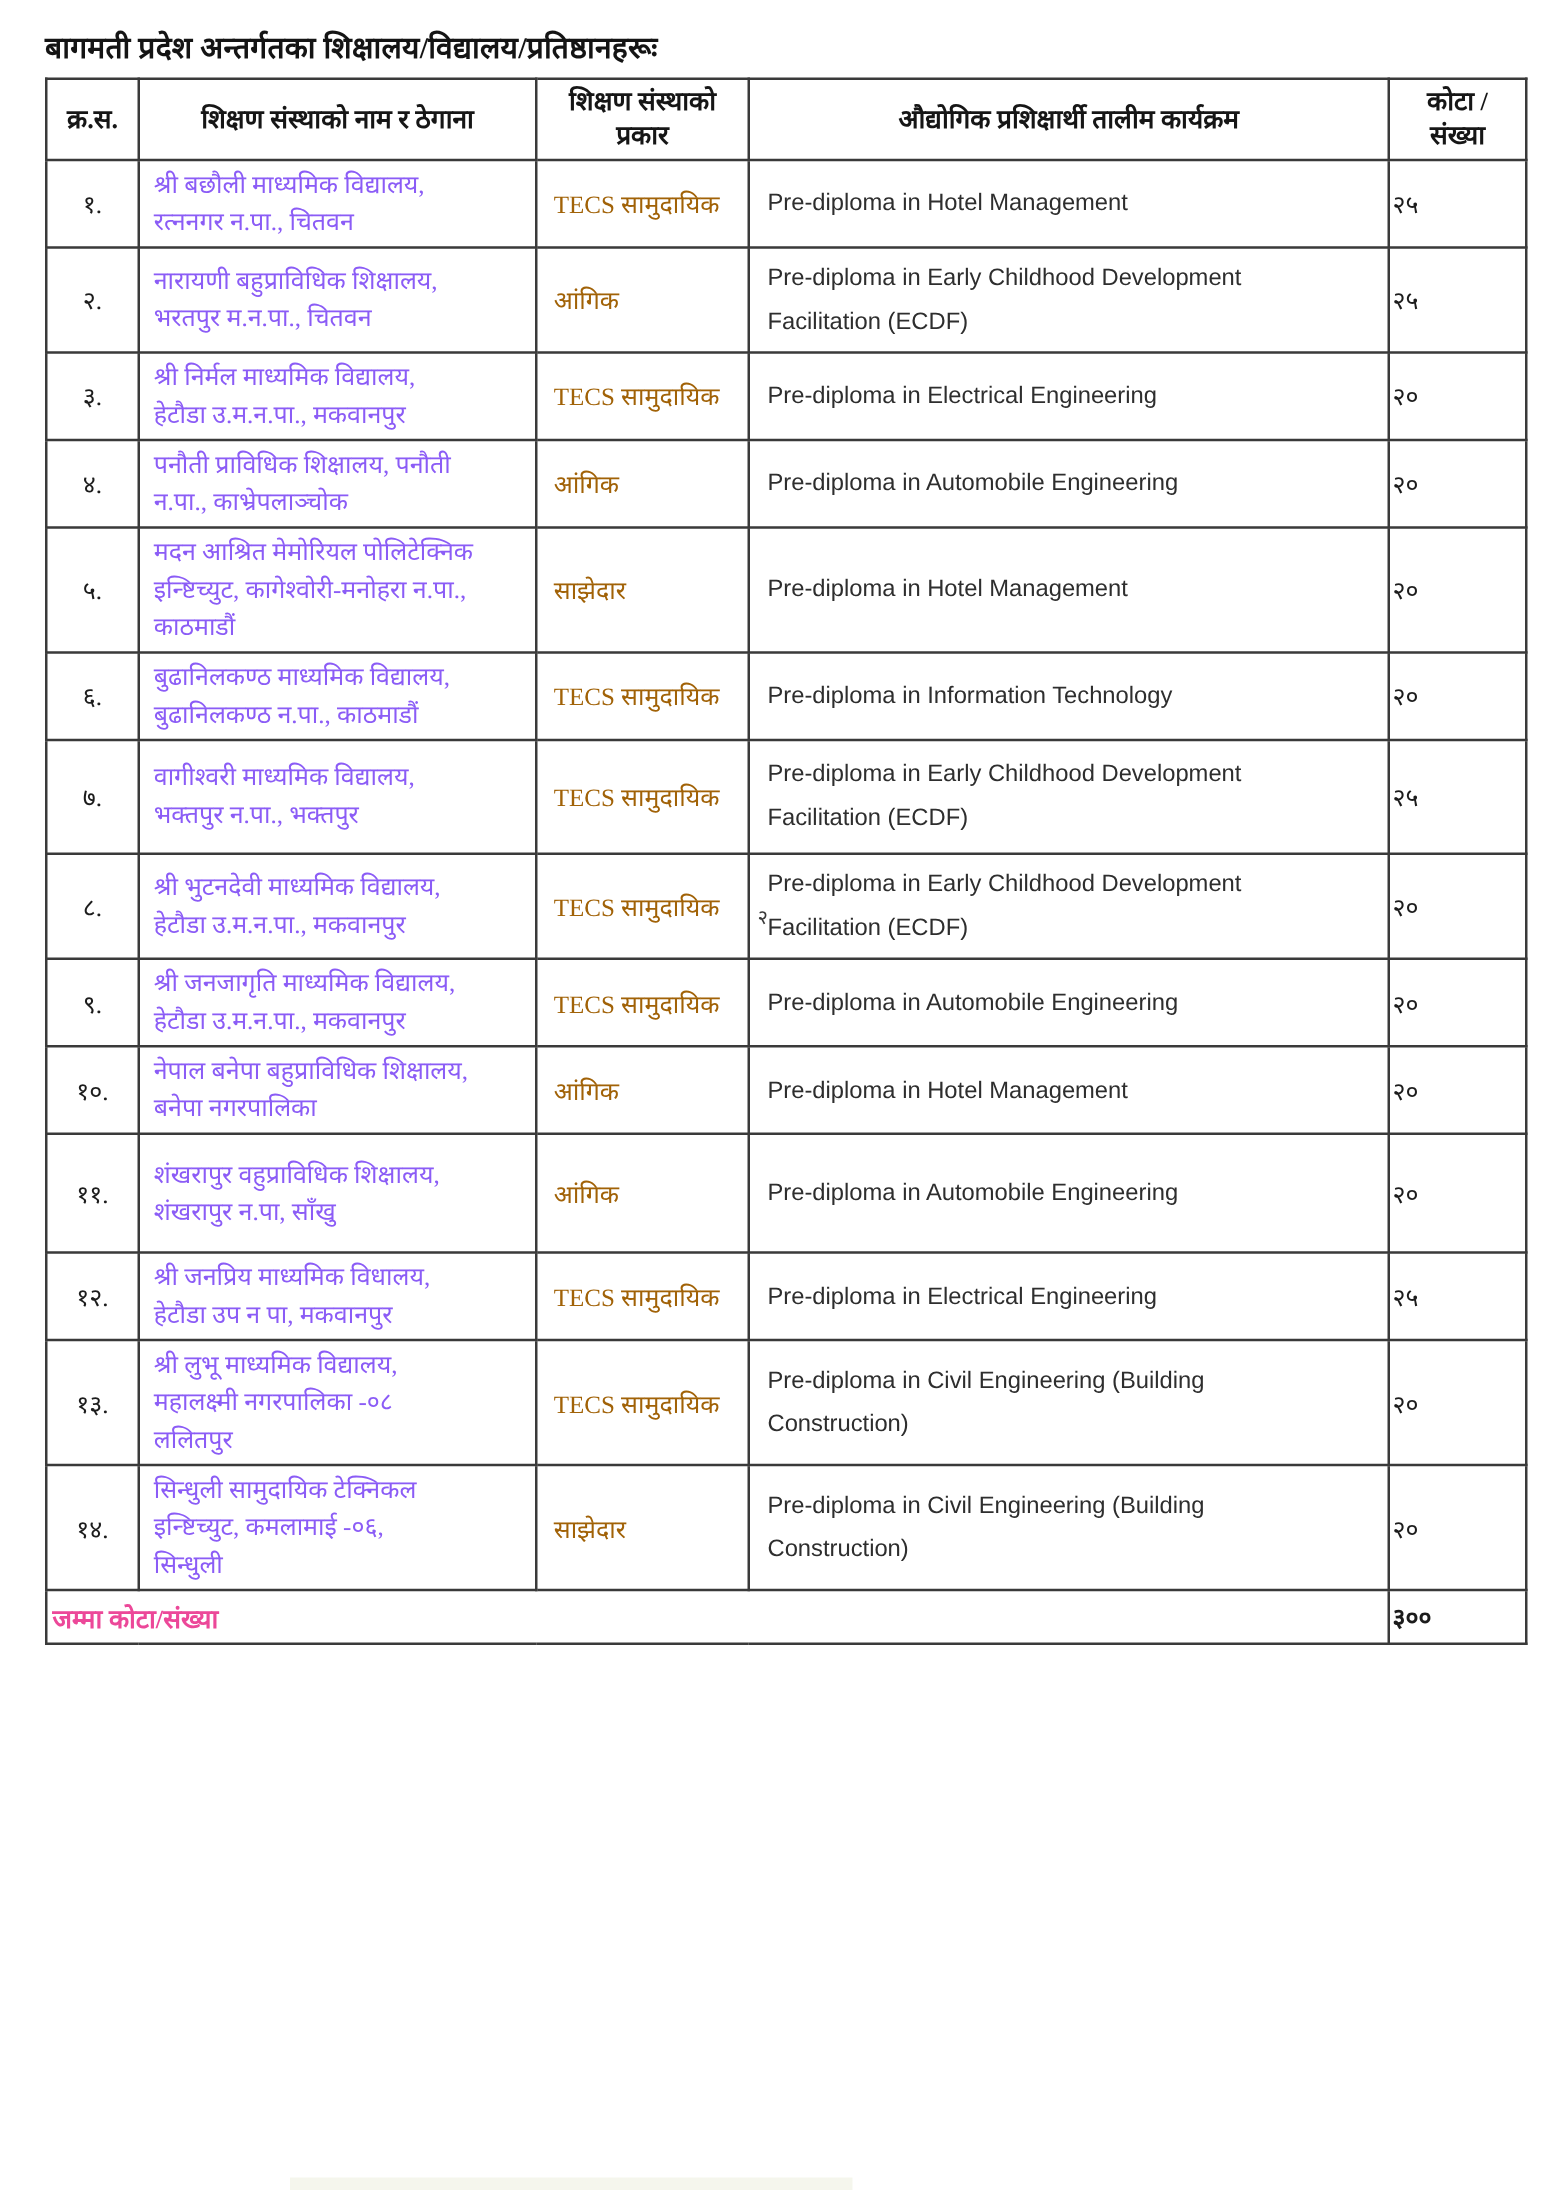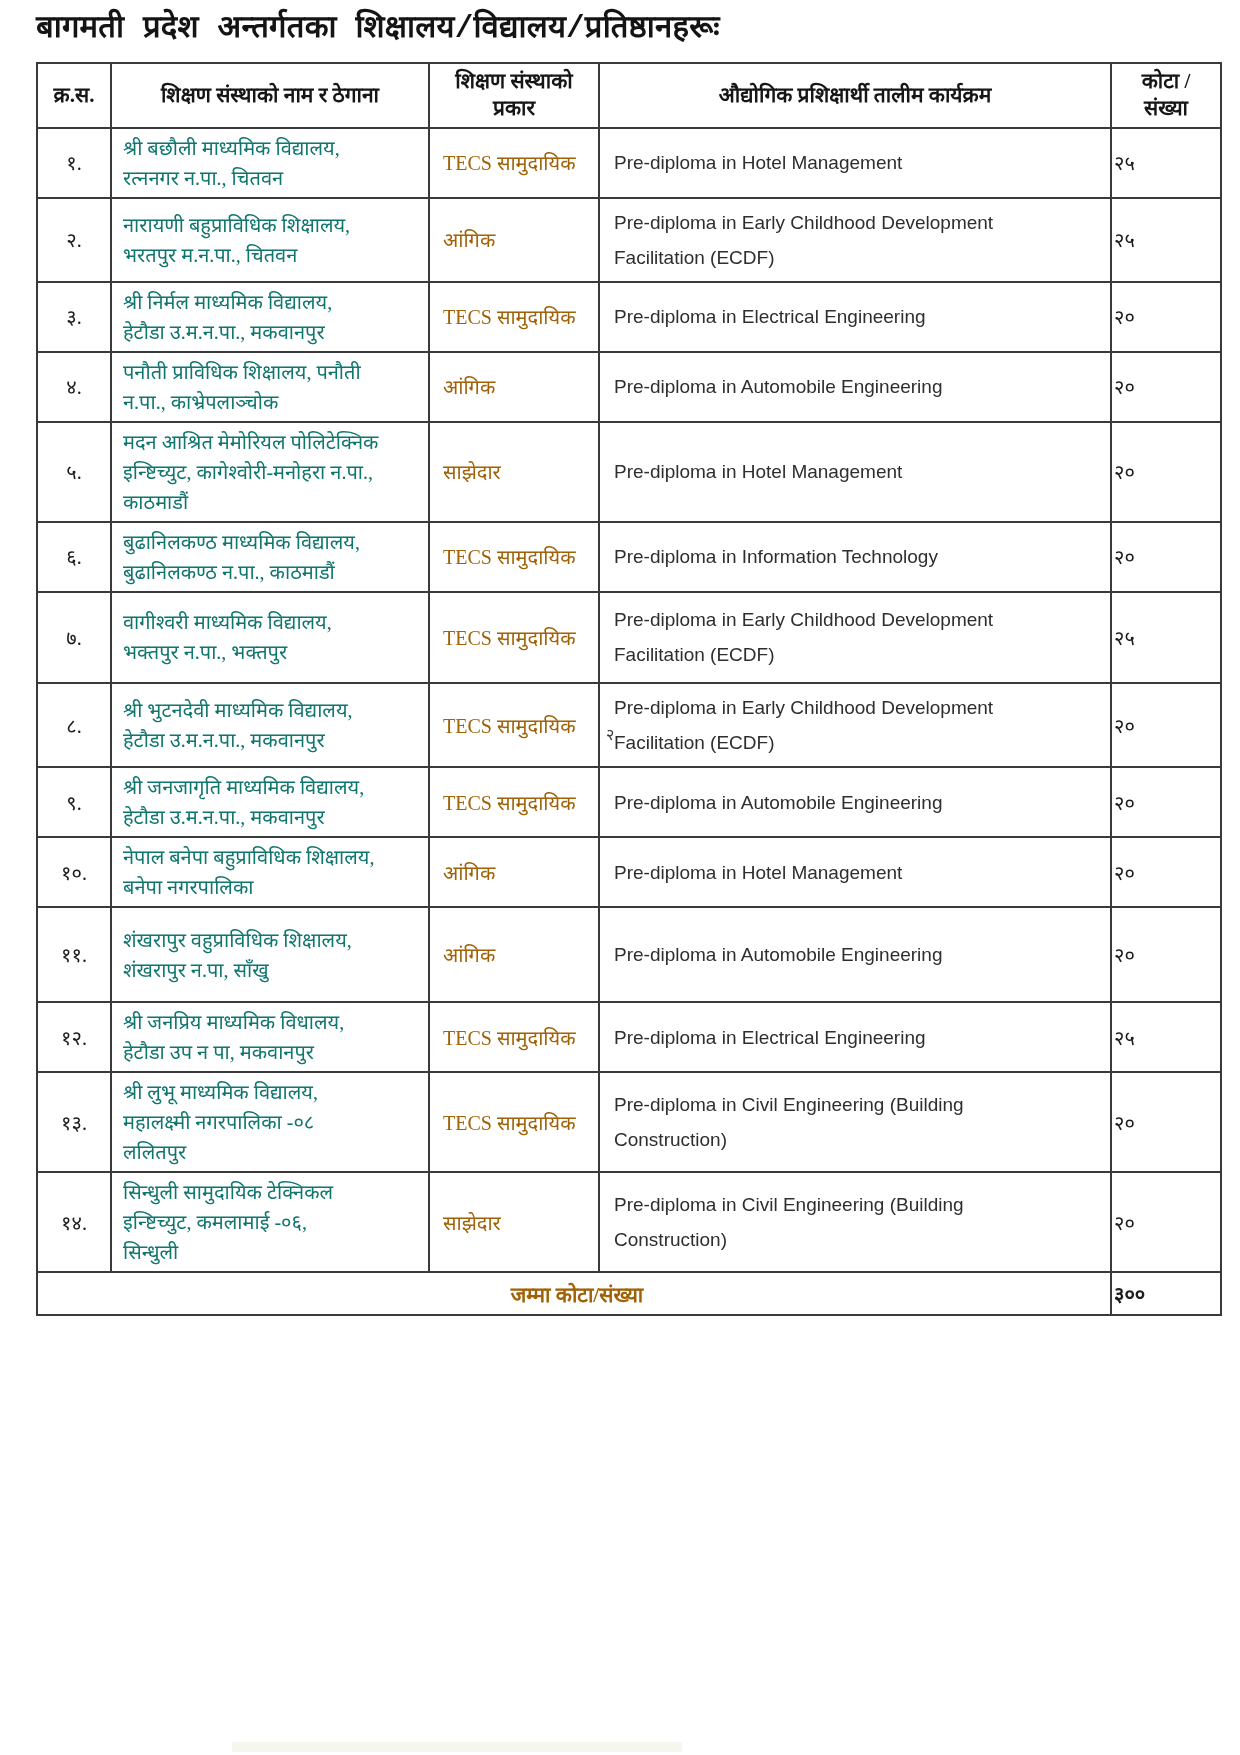--- a/index.html
+++ b/index.html
@@ -5,25 +5,24 @@
   html,body{margin:0;padding:0;}
   body{
     width:1240px;height:1755px;
     background:#ffffff;
     position:relative;
     font-family:"Liberation Serif","DejaVu Serif",serif;
     color:#1c1c1c;
     -webkit-font-smoothing:antialiased;
   }
   .page-title{
-    position:absolute;left:36px;top:4px;
-    font-size:31px;font-weight:bold;
+    position:absolute;left:36px;top:20px;
+    font-size:24px;font-weight:bold;
     letter-spacing:.2px;
     color:#141414;
-    font-family:Liberation Mono, monospace;
   }
   .table-wrap{
     position:absolute;left:36px;top:62px;width:1184px;
   }
   table{
     border-collapse:collapse;width:100%;table-layout:fixed;border-radius:21px;
   }
   th,td{
     border:2px solid #3a3a3a;
     vertical-align:middle;
@@ -33,21 +32,21 @@
   th{
     font-size:21px;font-weight:bold;text-align:center;
     line-height:1.3;padding:4px 4px;white-space:pre-line;
     color:#161616;
   }
   td.sn{
     text-align:center;font-size:20px;padding:2px;
   }
   td.name{
     font-size:20px;line-height:1.5;padding:4px 8px 4px 11px;
-    white-space:pre-line;color:#0f766e;
+    white-space:pre-line;color:#8b5cf6;
   }
   td.type{
     font-size:20px;padding:4px 6px 4px 13px;color:#a16207;
   }
   td.program{
     font-family:"Liberation Sans","DejaVu Sans",sans-serif;
     font-size:19px;color:#2e2e2e;
     padding:6px 44px 6px 14px;line-height:1.85;
     position:relative;
   }
@@ -69,22 +68,22 @@
   #rows-body tr:nth-child(7){height:91px;}
   #rows-body tr:nth-child(8){height:67px;}
   #rows-body tr:nth-child(9){height:58px;}
   #rows-body tr:nth-child(10){height:58px;}
   #rows-body tr:nth-child(11){height:95px;margin-top:45px;}
   #rows-body tr:nth-child(12){height:61px;}
   #rows-body tr:nth-child(13){height:89px;}
   #rows-body tr:nth-child(14){height:94px;}
   tfoot tr{height:43px;}
   td.total-label{
-    text-align:center;font-weight:bold;font-size:21px;
-    padding:2px 14px 2px 20px;color:#a16207;
+    text-align:left;font-weight:bold;font-size:21px;
+    padding:2px 14px 2px 4px;color:#ec4899;
   }
   td.total-value{
     font-weight:bold;font-size:20px;
   }
   .scan-artifact{
     position:absolute;left:232px;top:1742px;width:450px;height:10px;
     background:#f3f4e9;opacity:.8;
   }
 </style>
 </head>

